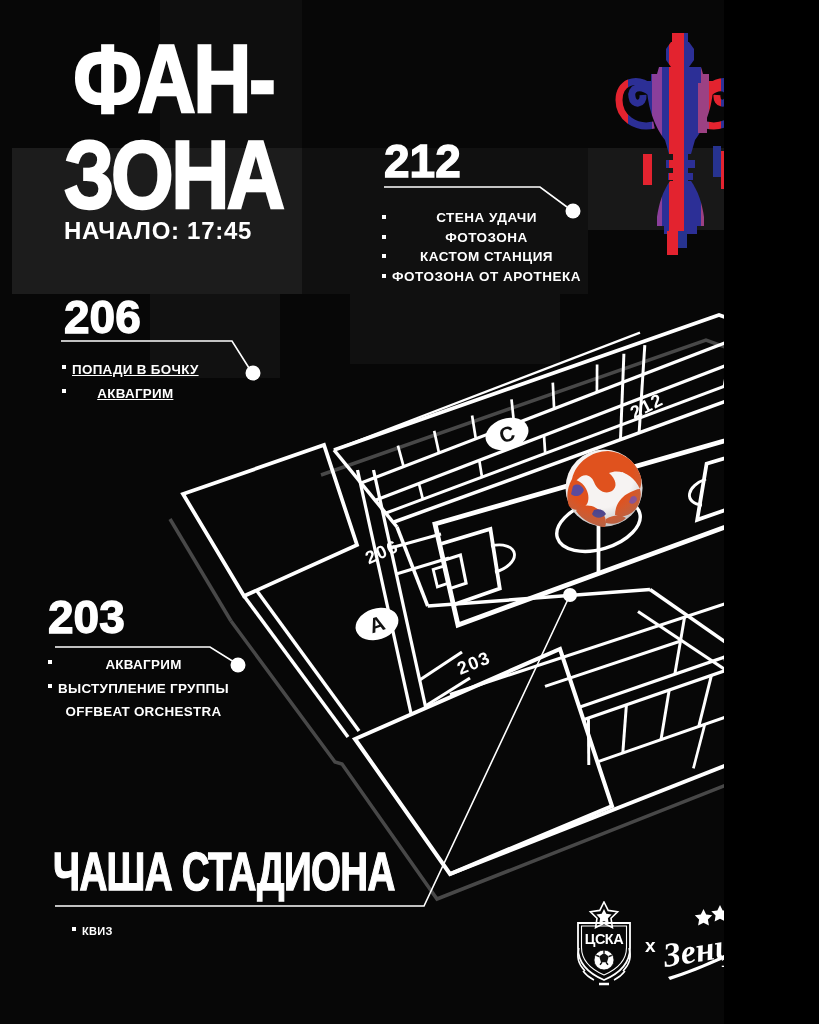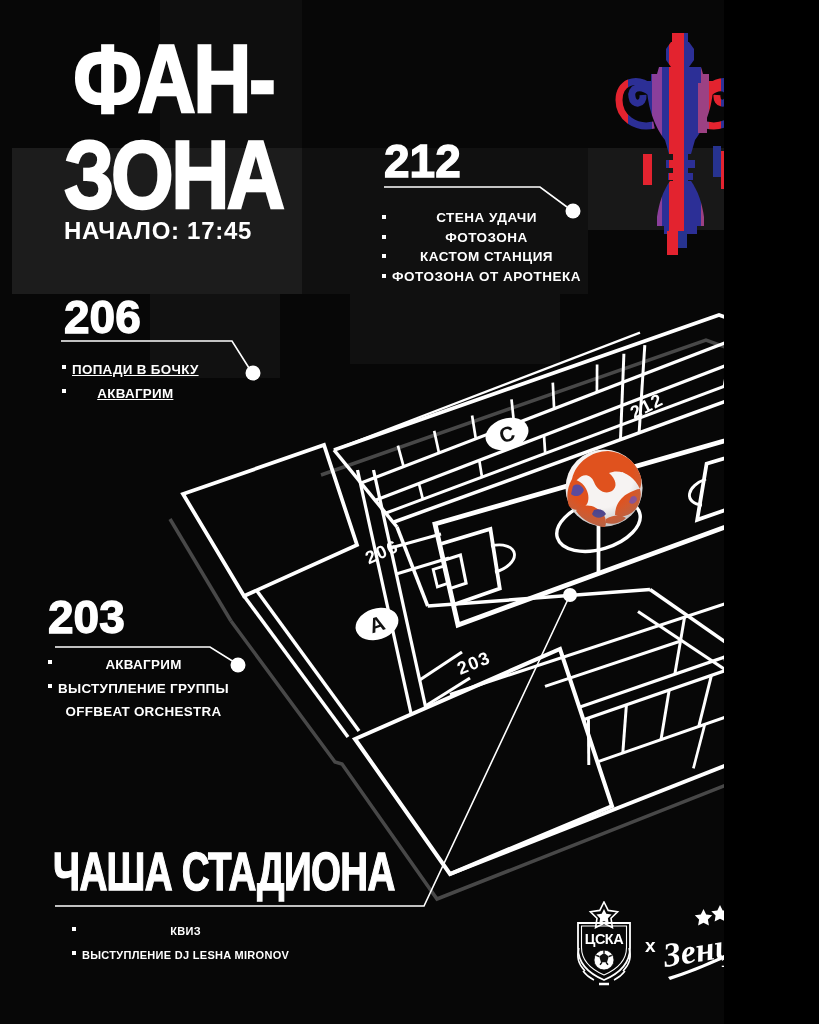--- a/index.html
+++ b/index.html
@@ -131,21 +131,20 @@
 <div class="list" style="left:58px;top:653px;font-size:13.4px;line-height:23.7px;letter-spacing:0.3px;">
 <div>АКВАГРИМ</div>
       <div>ВЫСТУПЛЕНИЕ ГРУППЫ</div>
       <div class="cont">OFFBEAT ORCHESTRA</div>
 </div>
 
 <div class="head disp2" style="left:53px;top:840px;font-size:54px;transform:scale(0.715,1);transform-origin:0 0;letter-spacing:-1px;">ЧАША СТАДИОНА</div>
 
 <div class="list" style="left:58px;top:920px;font-size:11px;line-height:23.7px;letter-spacing:0.3px;margin-left:24px;">
 <div>КВИЗ</div>
-      <div>ВЫСТУПЛЕНИЕ DJ LESHA MIRONOV</div>
 </div>
 
 <svg style="position:absolute;left:0;top:0" width="819" height="1024" viewBox="0 0 819 1024">
 
 <path d="M321.0,475.0 L706.0,340.0 L823.0,383.0" fill="none" stroke="#484848" stroke-width="3.5100000000000002"></path>
 <path d="M231.0,621.0 L335.0,762.0 L342.0,764.0 L437.0,899.0 L823.0,747.0" fill="none" stroke="#484848" stroke-width="3.5100000000000002"></path>
 <path d="M170.0,519.0 L231.0,621.0" fill="none" stroke="#484848" stroke-width="3.5100000000000002"></path>
 
 <path d="M334.0,450.0 L719.0,315.0 L836.0,358.0" fill="none" stroke="#fff" stroke-width="3.78"></path>
 

